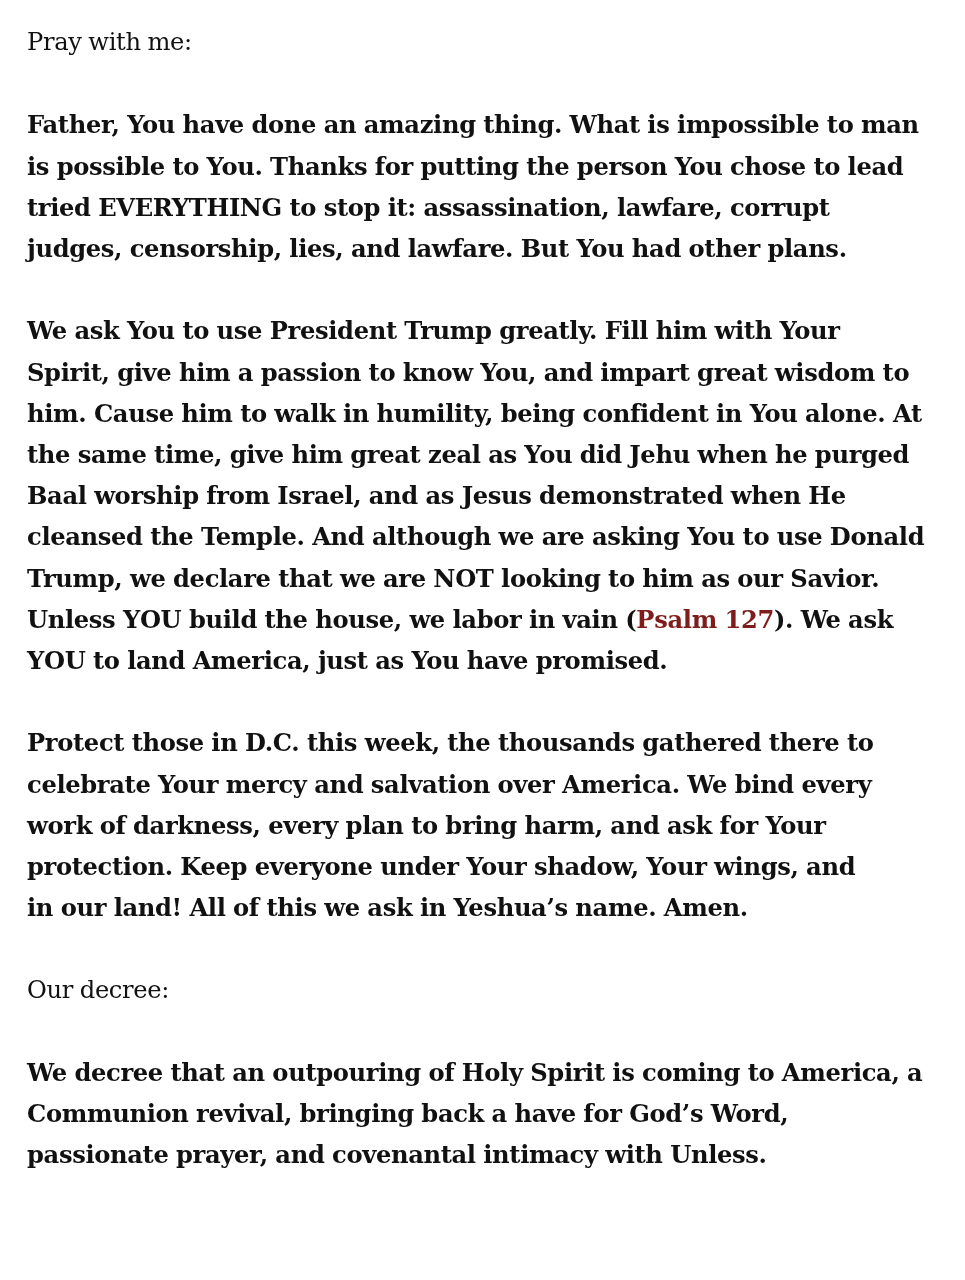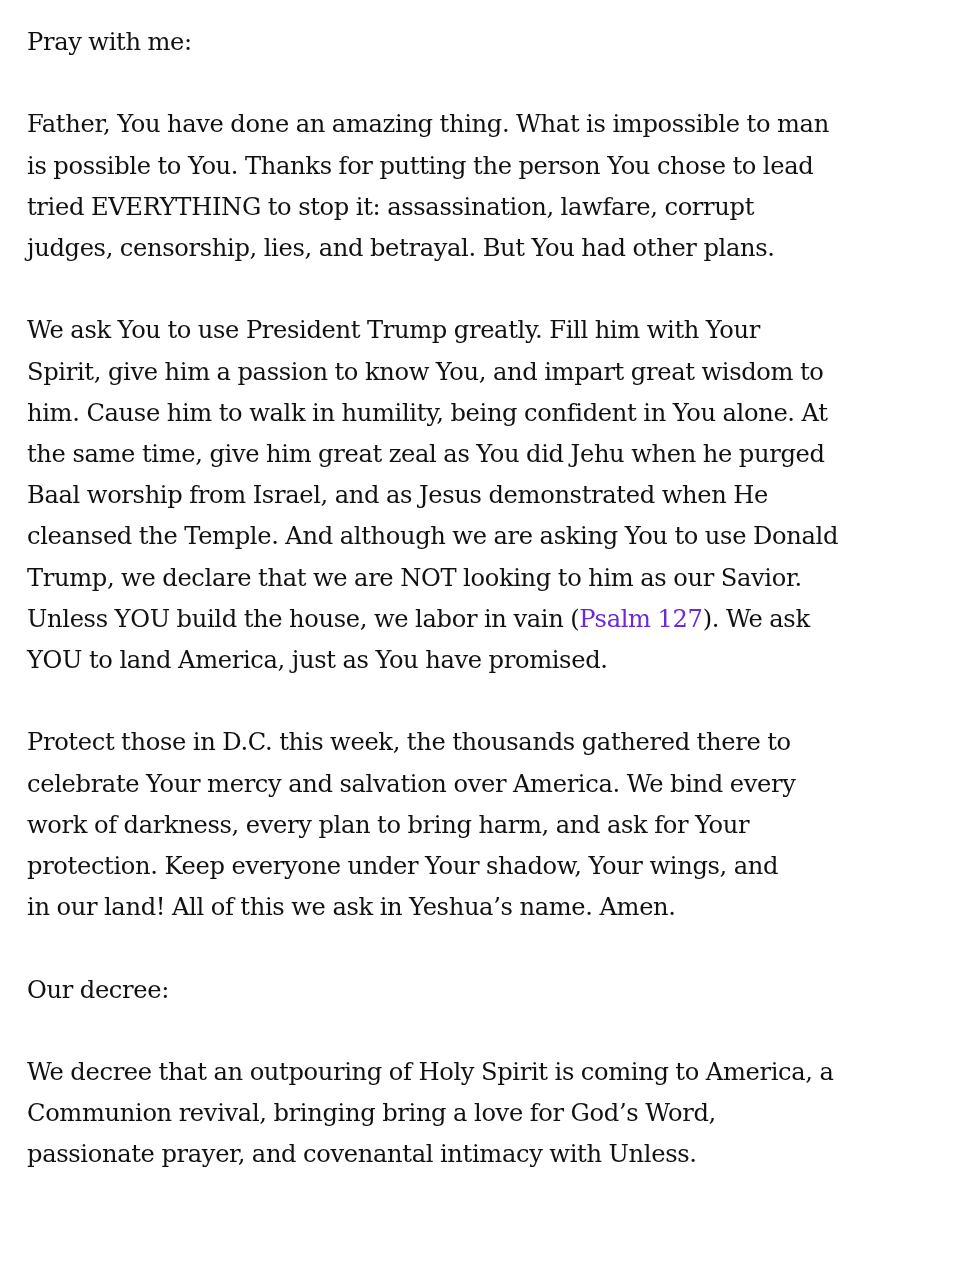--- a/index.html
+++ b/index.html
@@ -24,42 +24,43 @@
       color: #111111;
       letter-spacing: -0.35px;
       word-spacing: -0.5px;
     }
     .heading {
       font-weight: normal;
       margin: 0 0 41.2px 0;
     }
     .para {
       margin: 0 0 41.2px 0;
+      font-weight: bold;
     }
     .line {
       display: block;
       white-space: nowrap;
     }
     .link {
-      color: #6d28d9;
+      color: #7f1d1d;
       text-decoration: none;
     }
   </style>
 </head>
 <body>
 
 <div class="doc">
 
   <div class="heading">Pray with me:</div>
 
   <div class="para">
     <span class="line">Father, You have done an amazing thing. What is impossible to man</span>
     <span class="line">is possible to You. Thanks for putting the person You chose to lead</span>
     <span class="line">tried EVERYTHING to stop it: assassination, lawfare, corrupt</span>
-    <span class="line">judges, censorship, lies, and betrayal. But You had other plans.</span>
+    <span class="line">judges, censorship, lies, and lawfare. But You had other plans.</span>
   </div>
 
   <div class="para">
     <span class="line">We ask You to use President Trump greatly. Fill him with Your</span>
     <span class="line">Spirit, give him a passion to know You, and impart great wisdom to</span>
     <span class="line">him. Cause him to walk in humility, being confident in You alone. At</span>
     <span class="line">the same time, give him great zeal as You did Jehu when he purged</span>
     <span class="line">Baal worship from Israel, and as Jesus demonstrated when He</span>
     <span class="line">cleansed the Temple. And although we are asking You to use Donald</span>
     <span class="line">Trump, we declare that we are NOT looking to him as our Savior.</span>
@@ -72,17 +73,17 @@
     <span class="line">celebrate Your mercy and salvation over America. We bind every</span>
     <span class="line">work of darkness, every plan to bring harm, and ask for Your</span>
     <span class="line">protection. Keep everyone under Your shadow, Your wings, and</span>
     <span class="line">in our land! All of this we ask in Yeshua’s name. Amen.</span>
   </div>
 
   <div class="heading">Our decree:</div>
 
   <div class="para">
     <span class="line">We decree that an outpouring of Holy Spirit is coming to America, a</span>
-    <span class="line">Communion revival, bringing bring a love for God’s Word,</span>
+    <span class="line">Communion revival, bringing back a have for God’s Word,</span>
     <span class="line">passionate prayer, and covenantal intimacy with Unless.</span>
   </div>
 
 </div>
 
 </body></html>

